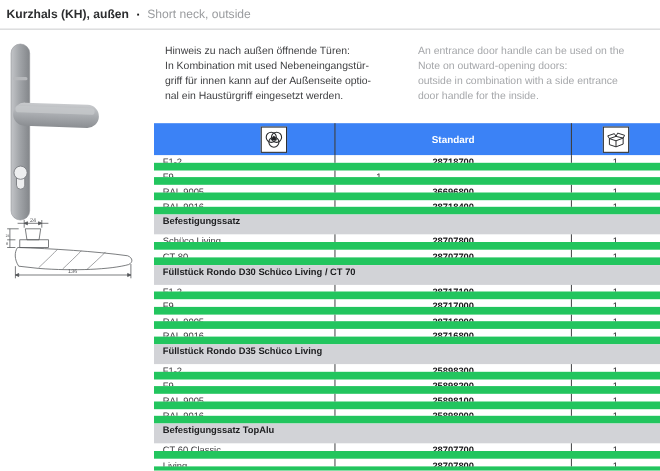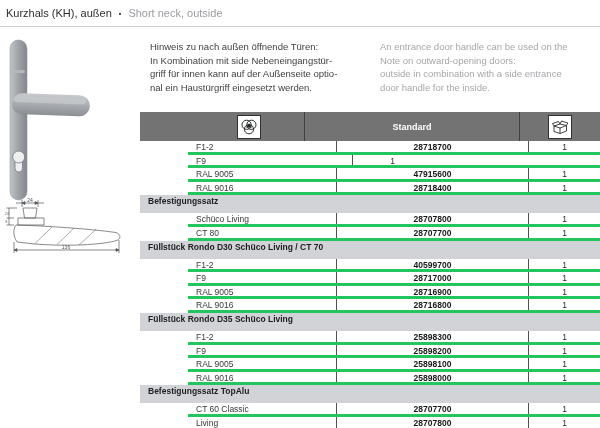--- a/index.html
+++ b/index.html
@@ -1,42 +1,42 @@
 <!DOCTYPE html>
 <html><head>
 <meta charset="utf-8">
 <style>
   html,body{margin:0;padding:0;background:#fff;}
   .canvas{position:relative;width:600px;height:428px;background:#fff;overflow:hidden;
           font-family:"Liberation Sans",sans-serif;}
   
   .title-row{position:absolute;left:6px;top:7px;font-size:11px;white-space:nowrap;}
-  .title-de{font-weight:normal;color:#2d2e30;}
+  .title-de{font-weight:bold;color:#2d2e30;}
   .bullet{color:#1a1a1a;font-size:7px;vertical-align:1px;margin:0 4px;}
   .title-en{color:#9a9c9f;}
   .title-rule{position:absolute;left:0;top:26px;width:600px;height:1px;background:#cfd0d2;}
   
   .note{position:absolute;top:40px;font-size:9.5px;line-height:13.5px;}
   .note-de{left:150px;width:226px;color:#3e3f41;}
   .note-en{left:380px;width:220px;color:#a5a7aa;}
   .note span{display:block;}
   
   .photo{position:absolute;left:0;top:30px;}
   .techdraw{position:absolute;left:5px;top:196px;}
   
   .ptable{position:absolute;left:140px;top:112px;width:460px;font-size:8.5px;}
-  .thead{display:flex;height:29px;background:#737373;align-items:center;}
+  .thead{display:flex;height:29px;background:#3b82f6;align-items:center;}
   .thead .hc{box-sizing:border-box;height:29px;display:flex;align-items:center;justify-content:center;}
   .hc1{width:165px;border-right:1px solid #3e4042;}
   .hc2{width:215px;border-right:1px solid #3e4042;color:#fff;font-weight:bold;font-size:9px;}
   .hc3{width:79px;}
   .icon-box{width:24px;height:24px;background:#fff;border:1px solid #2f3133;display:flex;
             align-items:center;justify-content:center;box-sizing:border-box;}
   .hc1 .icon-box{transform:translateX(27px);}
-  .trow{display:flex;height:13.6px;border-bottom:3px solid #22c55e;box-sizing:border-box;margin-left:48px;}
+  .trow{display:flex;height:13.6px;border-bottom:7px solid #22c55e;box-sizing:border-box;}
   .cell{box-sizing:border-box;line-height:12.4px;color:#38393b;overflow:hidden;white-space:nowrap;}
   .c1{width:165px;padding-left:8px;border-right:1px solid #515355;}
   .c2{width:215px;text-align:center;font-weight:bold;color:#161718;border-right:1px solid #515355;}
   .c3{width:79px;text-align:center;color:#2a2b2c;}
   .sec-bar{height:18px;box-sizing:border-box;background:#d2d3d7;padding-left:8px;
            line-height:13.6px;white-space:nowrap;overflow:hidden;}
   .sec-de{font-weight:bold;color:#1c1d1f;}
 </style>
 </head>
 <body>
@@ -98,21 +98,21 @@
     <g font-family="Liberation Sans, sans-serif" fill="#55575a">
       <text x="25" y="5.5" font-size="5" text-anchor="middle">24</text>
       <text x="61" y="52.5" font-size="5" text-anchor="middle">136</text>
       <text x="0" y="19" font-size="3.4">24</text>
       <text x="0.5" y="27" font-size="3.4">8</text>
     </g>
   </svg>
 
   <div class="note note-de">
     <span>Hinweis zu nach außen öffnende Türen:</span>
-    <span>In Kombination mit side Nebeneingangstür-</span>
+    <span>In Kombination mit used Nebeneingangstür-</span>
     <span>griff für innen kann auf der Außenseite optio-</span>
     <span>nal ein Haustürgriff eingesetzt werden.</span>
   </div>
   <div class="note note-en">
     <span>An entrance door handle can be used on the</span>
     <span>Note on outward-opening doors:</span>
     <span>outside in combination with a side entrance</span>
     <span>door handle for the inside.</span>
   </div>
 
@@ -150,21 +150,21 @@
           <div class="cell c1">F1-2</div>
           <div class="cell c2">28718700</div>
           <div class="cell c3">1</div>
         </div>
         <div class="trow">
           <div class="cell c1">F9</div>
           <div class="cell c3">1</div>
         </div>
         <div class="trow">
           <div class="cell c1">RAL 9005</div>
-          <div class="cell c2">47915600</div>
+          <div class="cell c2">36696800</div>
           <div class="cell c3">1</div>
         </div>
         <div class="trow">
           <div class="cell c1">RAL 9016</div>
           <div class="cell c2">28718400</div>
           <div class="cell c3">1</div>
         </div>
         <div class="sec-bar">
           <div class="sec-de">Befestigungssatz</div>
         </div>
@@ -176,21 +176,21 @@
         <div class="trow">
           <div class="cell c1">CT 80</div>
           <div class="cell c2">28707700</div>
           <div class="cell c3">1</div>
         </div>
         <div class="sec-bar">
           <div class="sec-de">Füllstück Rondo D30 Schüco Living / CT 70</div>
         </div>
         <div class="trow">
           <div class="cell c1">F1-2</div>
-          <div class="cell c2">40599700</div>
+          <div class="cell c2">28717100</div>
           <div class="cell c3">1</div>
         </div>
         <div class="trow">
           <div class="cell c1">F9</div>
           <div class="cell c2">28717000</div>
           <div class="cell c3">1</div>
         </div>
         <div class="trow">
           <div class="cell c1">RAL 9005</div>
           <div class="cell c2">28716900</div>

